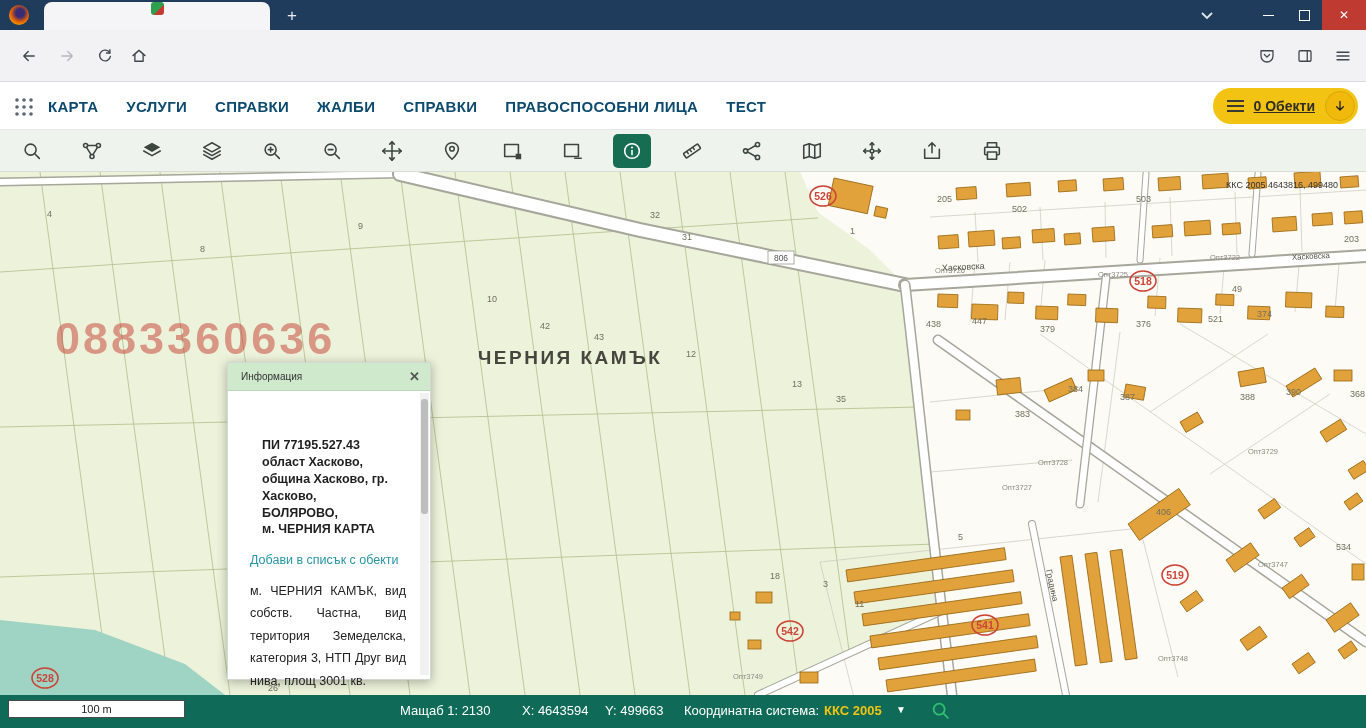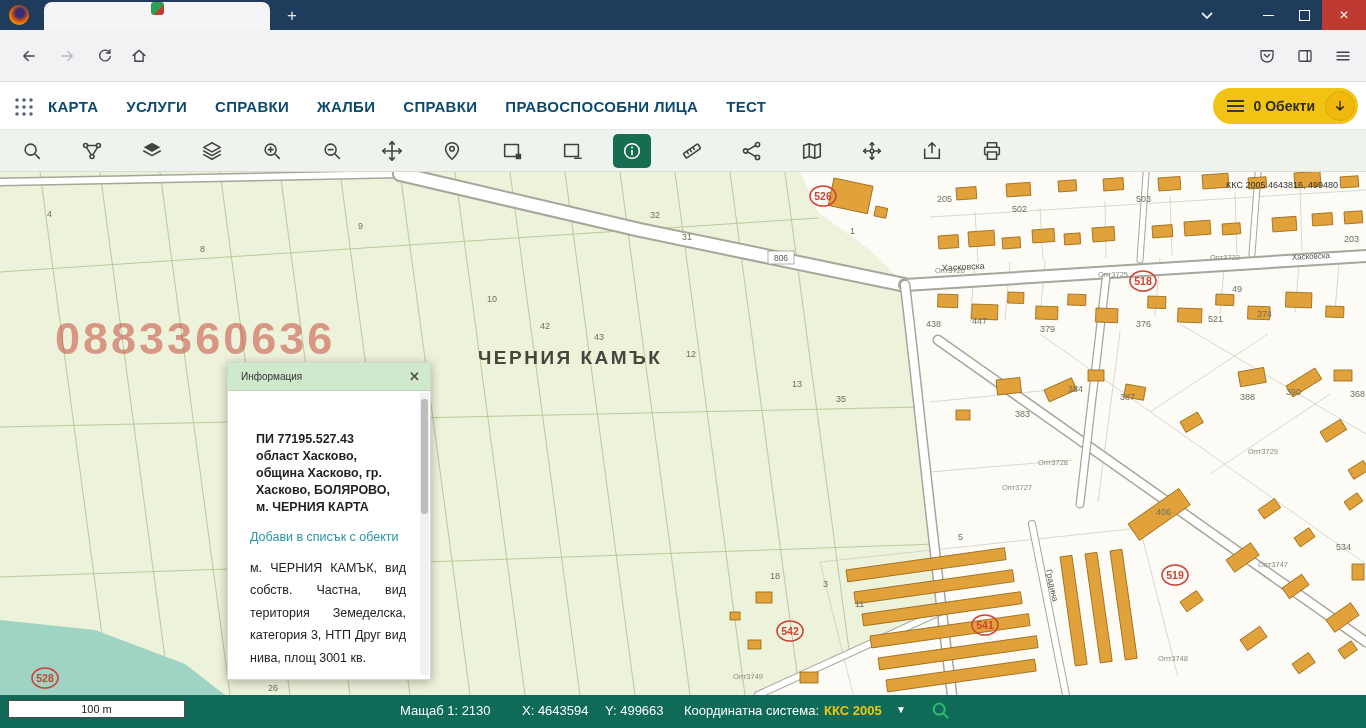--- a/index.html
+++ b/index.html
@@ -39,21 +39,21 @@
 
   
   .menubar{position:absolute;top:82px;left:0;width:100%;height:48px;background:#fff;border-bottom:1px solid #e8e8e8;box-sizing:border-box;}
   .grid-icon{position:absolute;left:13px;top:14px;width:22px;height:22px;}
   .menu-items{position:absolute;left:48px;top:0;height:48px;display:flex;align-items:center;gap:28px;}
   .menu-item{font-size:15px;font-weight:bold;color:#0c4a6e;letter-spacing:.3px;white-space:nowrap;cursor:default;}
   .obj-widget{position:absolute;right:8px;top:6px;height:36px;background:#f3c313;border-radius:18px;
     display:flex;align-items:center;padding:0 3px 0 14px;gap:10px;box-sizing:border-box;}
   .obj-burger{display:flex;flex-direction:column;gap:3px;}
   .obj-burger span{display:block;width:17px;border-top:2.2px solid #3a3a33;}
-  .obj-label{font-size:14px;font-weight:bold;color:#2e2e26;white-space:nowrap;}
+  .obj-label{font-size:14px;font-weight:bold;color:#2e2e26;white-space:nowrap;text-decoration:underline;}
   .obj-circle{width:30px;height:30px;border-radius:50%;background:#f0b90c;border:1px solid #d9a80a;display:flex;align-items:center;justify-content:center;box-sizing:border-box;}
   .obj-circle svg{width:16px;height:16px;stroke:#222;fill:none;stroke-width:2;stroke-linecap:round;stroke-linejoin:round;}
 
   
   .toolbar{position:absolute;top:130px;left:0;width:100%;height:42px;background:#eff3ee;border-bottom:1px solid #d7ddd4;box-sizing:border-box;}
   .tb{position:absolute;top:4px;width:38px;height:34px;display:flex;align-items:center;justify-content:center;border-radius:5px;}
   .tb svg{width:22px;height:22px;stroke:#3d453f;fill:none;stroke-width:1.7;stroke-linecap:round;stroke-linejoin:round;}
   .tb.active{background:#176d52;}
   .tb.active svg{stroke:#fff;}
 
@@ -79,21 +79,21 @@
   .roadplate-t{font-size:8.5px;fill:#555;text-anchor:middle;font-family:"Liberation Sans",sans-serif;}
 
   
   .info-panel{position:absolute;left:227px;top:190px;width:204px;height:318px;background:#fff;
     box-shadow:0 2px 10px rgba(0,0,0,.3);border:1px solid #d3d8d1;box-sizing:border-box;}
   .ip-head{height:28px;background:#cfe9cd;border-bottom:1px solid #b9d8b6;display:flex;align-items:center;
     padding:0 10px 0 13px;box-sizing:border-box;}
   .ip-title{flex:1;font-size:10px;color:#333;}
   .ip-close{font-size:13px;color:#555;font-weight:bold;}
   .ip-body{position:relative;height:288px;padding:34px 22px 0 22px;box-sizing:border-box;}
-  .ip-heading{margin:6px;font-size:12.5px;font-weight:bold;color:#1f1f1f;line-height:1.35;}
+  .ip-heading{margin:12px;font-size:12.5px;font-weight:bold;color:#1f1f1f;line-height:1.35;}
   .ip-link{display:block;margin-top:14px;font-size:12.5px;color:#2695a6;text-decoration:none;line-height:1.4;width:150px;}
   .ip-details{margin:10px 0 0 0;font-size:12.5px;color:#222;line-height:1.8;text-align:justify;width:156px;}
   .ip-scroll{position:absolute;right:1px;top:2px;width:9px;height:282px;background:#f1f1f1;}
   .ip-thumb{position:absolute;top:6px;left:1px;width:7px;height:115px;background:#bdbdbd;border-radius:3px;}
 
   
   .statusbar{position:absolute;top:695px;left:0;width:100%;height:33px;background:#0f6b57;color:#fff;font-size:13px;}
   .scalebox{position:absolute;left:8px;top:5px;width:177px;height:18px;background:#fff;border:1px solid #4a4a4a;
     color:#222;font-size:11px;display:flex;align-items:center;justify-content:center;box-sizing:border-box;}
   .sb-item{position:absolute;top:8px;white-space:nowrap;}

